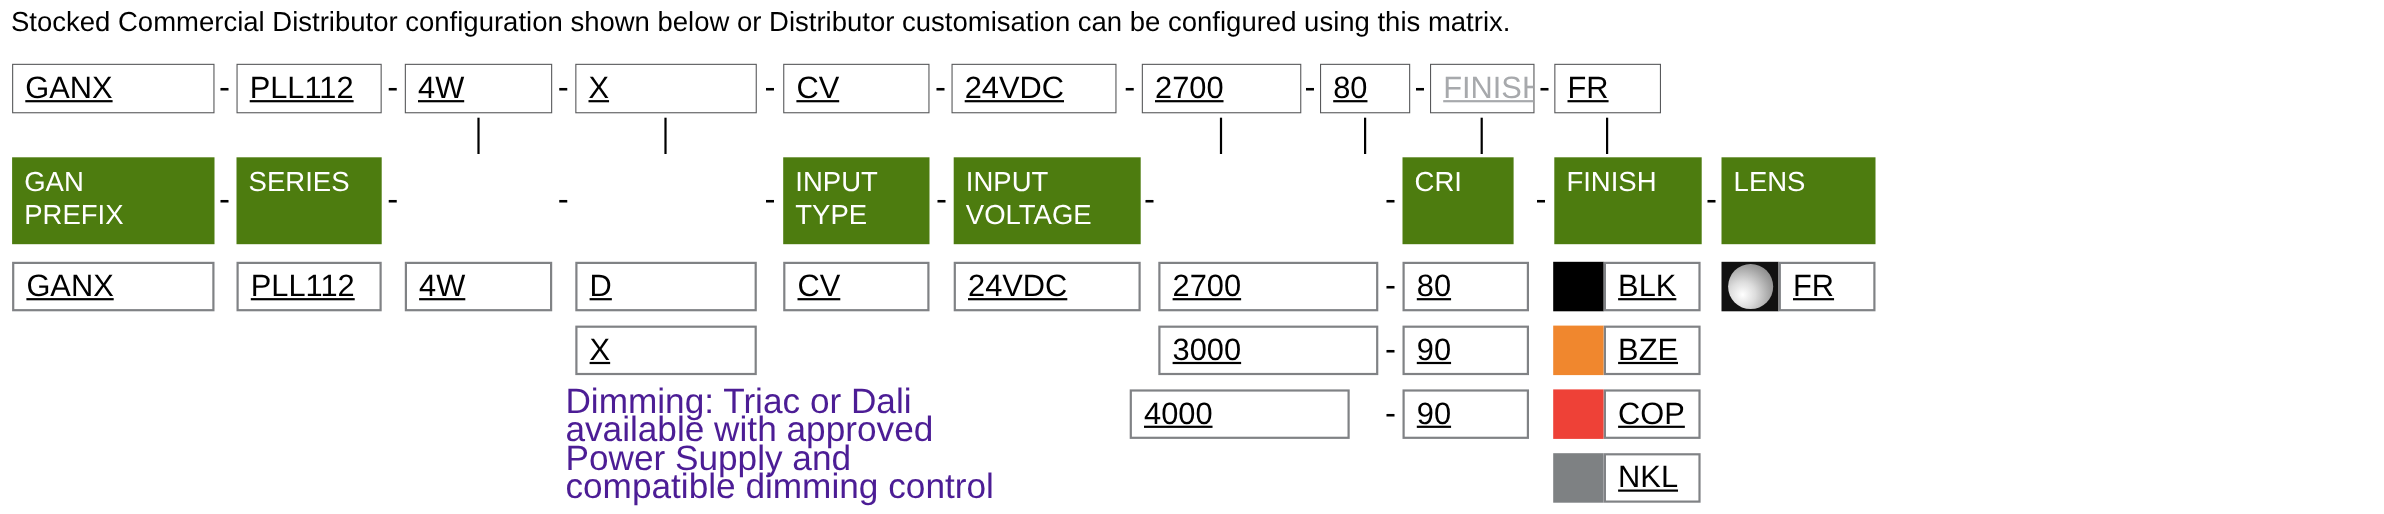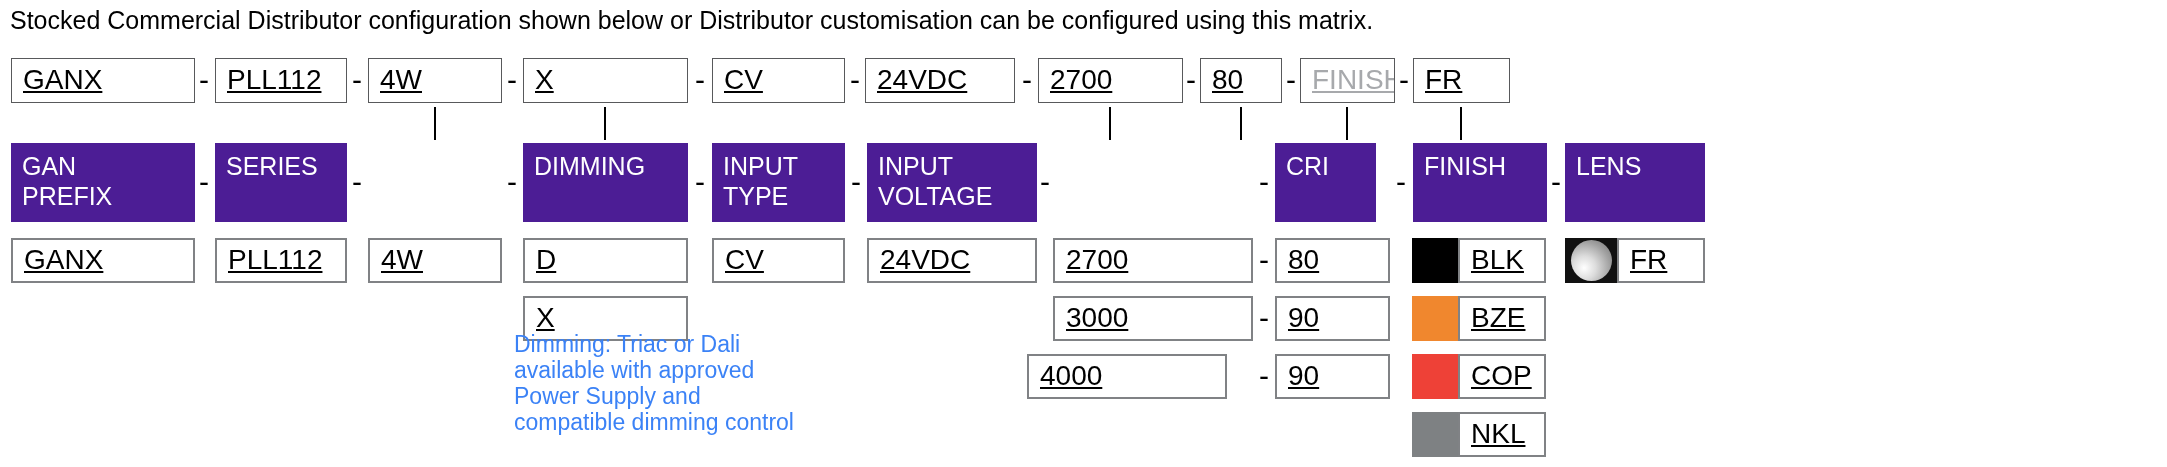--- a/index.html
+++ b/index.html
@@ -6,36 +6,36 @@
   body { background:#ffffff; font-family:"Liberation Sans", sans-serif; }
   .canvas { position:relative; width:2167px; height:467px; background:#ffffff; overflow:hidden; }
 
   .title { position:absolute; left:10px; top:6px; font-size:25px; color:#000; letter-spacing:0; }
 
   .wbox { position:absolute; height:45px; background:#fff; border:2px solid #808285;
           font-size:28px; line-height:40px; padding-left:11px; color:#000; overflow:hidden; white-space:nowrap;text-decoration:underline; }
   .wbox.top { border:1px solid #58595b; line-height:42px; }
   .wbox.ph { color:#a7a9ac; }
 
-  .bbox { position:absolute; height:79px; background:#4c1d95; color:#fff;
+  .bbox { position:absolute; height:79px; background:#4d7c0f; color:#fff;
           font-size:25px; line-height:30px; padding:8px 0 0 11px; white-space:pre-line; }
 
   .dash { position:absolute; transform:translate(-50%,-50%); font-size:30px; color:#000; }
 
   .tick { position:absolute; top:107px; width:2px; height:33px; background:#000; transform:translateX(-50%); }
 
   .swatch { position:absolute; width:46px; height:45px; }
 
   .lens-sq { position:absolute; left:1565px; top:238px; width:52px; height:45px; background:#111;
              display:flex; align-items:center; justify-content:center; }
   .sphere { width:41px; height:41px; border-radius:50%;
             background: radial-gradient(circle at 32% 68%, #ffffff 0%, #dcdcdc 30%, #a2a2a2 65%, #6f6f6f 100%); }
 
-  .note { position:absolute; left:514px; top:331px; font-size:23px; line-height:26px;
-          color:#3b82f6; white-space:pre-line; }
+  .note { position:absolute; left:514px; top:351px; font-size:32px; line-height:26px;
+          color:#4c1d95; white-space:pre-line; }
 </style>
 </head>
 <body>
 
 <div class="canvas">
 
   <div class="title">Stocked Commercial Distributor configuration shown below or Distributor customisation can be configured using this matrix.</div>
 
   <div class="wbox top" style="left:11px;  top:58px; width:184px">GANX</div>
   <div class="wbox top" style="left:215px; top:58px; width:132px">PLL112</div>
@@ -61,21 +61,20 @@
   <div class="tick" style="left:435px"></div>
   <div class="tick" style="left:605px"></div>
   <div class="tick" style="left:1110px"></div>
   <div class="tick" style="left:1241px"></div>
   <div class="tick" style="left:1347px"></div>
   <div class="tick" style="left:1461px"></div>
 
   <div class="bbox" style="left:11px;  top:143px; width:184px">GAN
 PREFIX</div>
   <div class="bbox" style="left:215px; top:143px; width:132px">SERIES</div>
-  <div class="bbox" style="left:523px; top:143px; width:165px">DIMMING</div>
   <div class="bbox" style="left:712px; top:143px; width:133px">INPUT
 TYPE</div>
   <div class="bbox" style="left:867px; top:143px; width:170px">INPUT
 VOLTAGE</div>
   <div class="bbox" style="left:1275px;top:143px; width:101px">CRI</div>
   <div class="bbox" style="left:1413px;top:143px; width:134px">FINISH</div>
   <div class="bbox" style="left:1565px;top:143px; width:140px">LENS</div>
 
   <div class="dash" style="left:204px; top:182px">-</div>
   <div class="dash" style="left:357px; top:182px">-</div>

